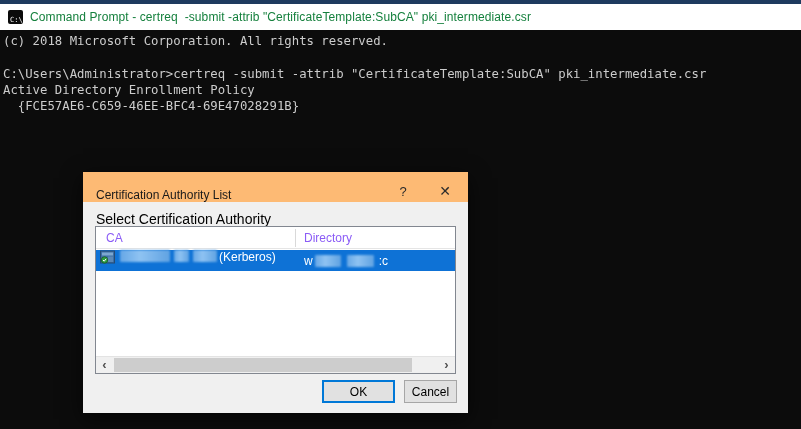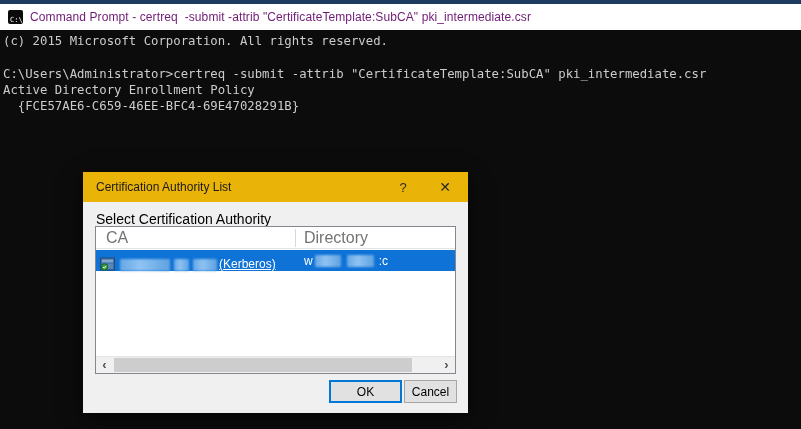--- a/index.html
+++ b/index.html
@@ -10,88 +10,88 @@
   
   .top-strip { position:absolute; left:0; top:0; width:801px; height:4px; background:#1e3a5f; }
 
   
   .titlebar { position:absolute; left:0; top:4px; width:801px; height:26px; background:#ffffff;
               display:flex; align-items:center; padding-left:8px; }
   .cmd-ico { width:15px; height:14px; background:#0a0a0a; border-radius:2px; margin-right:7px;
              display:flex; align-items:flex-end; justify-content:flex-start; flex:0 0 auto; }
   .cmd-ico span { color:#f5f5f5; font-family:"DejaVu Sans Mono", monospace; font-size:7px;
                   line-height:7px; padding-left:2px; }
-  .wtitle { font-size:12px; color:#701a75; white-space:pre; letter-spacing:0.1px; }
+  .wtitle { font-size:12px; color:#15803d; white-space:pre; letter-spacing:0.1px; }
 
   
   .terminal { position:absolute; left:0; top:30px; width:801px; height:399px; background:#0c0c0c;
               padding:3px 0 0 3px; font-family:"DejaVu Sans Mono", monospace; }
   .tline { height:16.3px; font-size:12.3px; line-height:16.3px; color:#cccccc; white-space:pre; }
 
   
   .dialog { position:absolute; left:83px; top:172px; width:385px; height:241px; background:#f0f0f0;
             box-shadow:0 6px 20px rgba(0,0,0,0.65); }
-  .dlg-titlebar { position:absolute; left:0; top:0; width:100%; height:30px; background:#eab308;
-                  display:flex; align-items:center; }
+  .dlg-titlebar { position:absolute; left:0; top:0; width:100%; height:30px; background:#fdba74;
+                  display:flex; align-items:flex-end; }
   .dlg-title { font-size:12px; color:#1a1a1a; padding-left:13px; flex:1 1 auto; }
   .dlg-btn { width:22px; height:22px; display:flex; align-items:center; justify-content:center;
              font-size:13px; color:#2b2b2b; cursor:default; }
   .dlg-btn.help { margin-right:20px; }
   .dlg-btn.close { margin-right:12px; font-size:14px; }
 
   .sel-label { position:absolute; left:13px; top:39px; font-size:14px; color:#000000; }
 
   .listbox { position:absolute; left:12px; top:54px; width:361px; height:148px; background:#ffffff;
              border:1px solid #828790; }
   .lv-header { position:absolute; left:0; top:0; width:100%; height:22px; background:#ffffff;
                border-bottom:1px solid #e5e5e5; }
-  .lv-header .hcell { position:absolute; top:0; height:22px; line-height:22px; font-size:16px; color:#737373; }
+  .lv-header .hcell { position:absolute; top:0; height:22px; line-height:22px; font-size:12px; color:#8b5cf6; }
   .hcell.ca { left:10px; }
   .hcell.computer { left:208px; }
   .hsep { position:absolute; left:199px; top:2px; width:1px; height:18px; background:#d9d9d9; }
 
   .lv-row { position:absolute; left:0; top:23px; width:100%; height:21px; background:#0e72d6;
             color:#ffffff; font-size:12px; }
-  .cell-ca { position:absolute; left:4px; top:0; height:21px; display:flex; align-items:flex-end;text-decoration:underline; }
+  .cell-ca { position:absolute; left:4px; top:0; height:21px; display:flex; align-items:flex-start; }
   .cell-computer { position:absolute; left:208px; top:0; height:21px; display:flex; align-items:center; }
   .ca-ico { width:15px; height:14px; margin-right:3px; flex:0 0 auto; }
   .redact { display:inline-block; height:12px; border-radius:1px; filter:blur(1.3px);
             background:linear-gradient(90deg,#66a7e6,#8fc3f2 40%,#5fa2e2); margin:0 2px; }
   .r-a { width:50px; } .r-b { width:15px; } .r-c { width:24px; }
   .r-d { width:26px; margin-right:4px; } .r-e { width:27px; margin-right:5px; }
   .krb { white-space:pre; }
 
   .hscroll { position:absolute; left:0; bottom:0; width:359px; height:17px; background:#f0f0f0;
              border-top:1px solid #e3e3e3; }
   .sc-arrow { position:absolute; top:0; width:17px; height:16px; display:flex; align-items:center;
               justify-content:center; color:#505050; font-size:13px; font-weight:bold; line-height:16px; }
   .sc-arrow.left { left:0; } .sc-arrow.right { right:0; }
   .sc-thumb { position:absolute; left:18px; top:1px; width:298px; height:14px; background:#cdcdcd; }
 
-  .btn-row { position:absolute; right:11px; top:208px; display:flex; gap:2px; }
+  .btn-row { position:absolute; right:11px; top:208px; display:flex; gap:9px; }
   .btn { height:23px; font-size:12px; color:#000; background:#e1e1e1; display:flex;
          align-items:center; justify-content:center; }
   .btn.ok { width:73px; border:2px solid #0078d7; }
   .btn.cancel { width:53px; border:1px solid #a6a6a6; }
 </style>
 </head>
 <body>
 
 <div class="screen">
   <div class="top-strip"></div>
 
   <div class="titlebar">
     <div class="cmd-ico">
         <span>C:\_</span>
       </div>
     <div class="wtitle">Command Prompt - certreq  -submit -attrib "CertificateTemplate:SubCA" pki_intermediate.csr</div>
   </div>
 
   <div class="terminal">
-    <div class="tline">(c) 2015 Microsoft Corporation. All rights reserved.</div>
+    <div class="tline">(c) 2018 Microsoft Corporation. All rights reserved.</div>
     <div class="tline"></div>
     <div class="tline">C:\Users\Administrator&gt;certreq -submit -attrib "CertificateTemplate:SubCA" pki_intermediate.csr</div>
     <div class="tline">Active Directory Enrollment Policy</div>
     <div class="tline">  {FCE57AE6-C659-46EE-BFC4-69E47028291B}</div>
   </div>
 
   <div class="dialog">
     <div class="dlg-titlebar">
       <div class="dlg-title">Certification Authority List</div>
       <div class="dlg-btn help">?</div>

